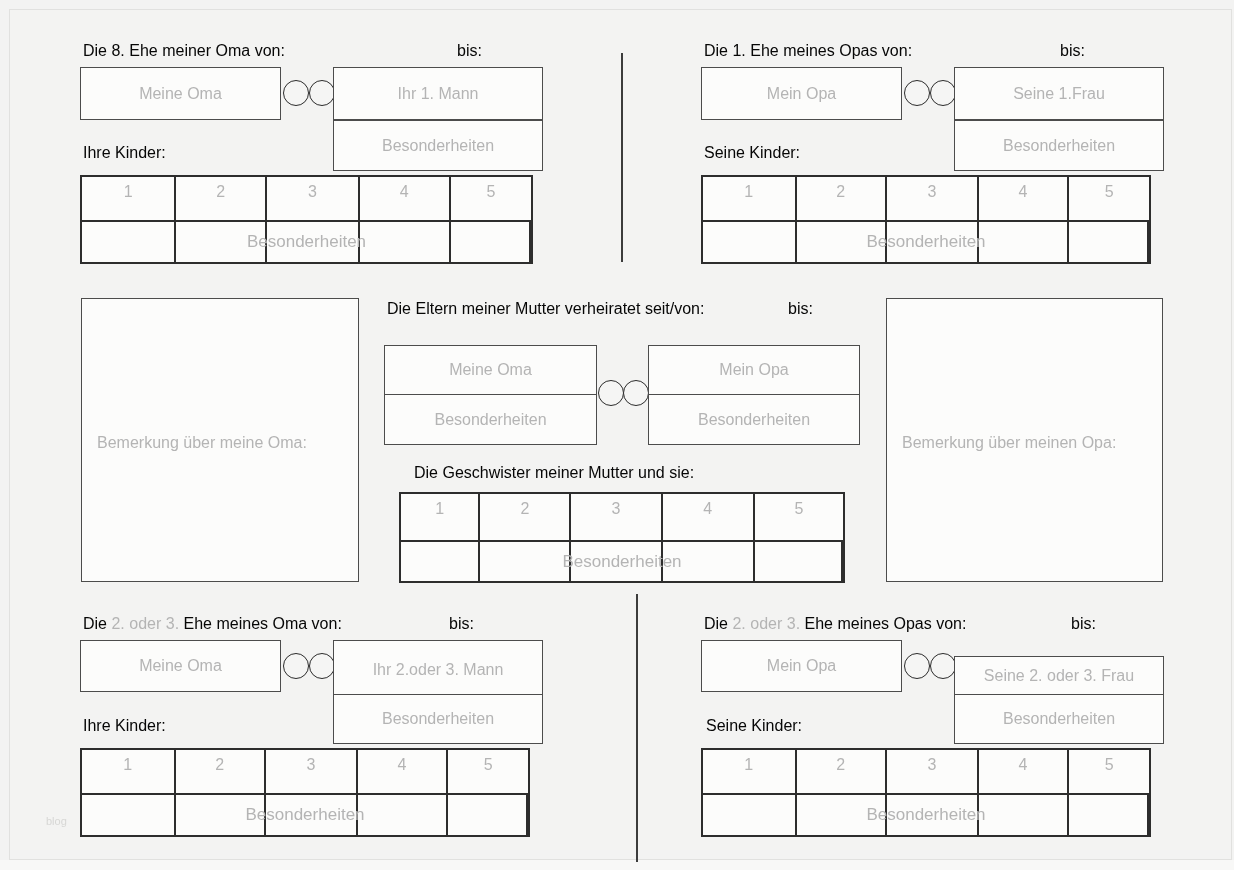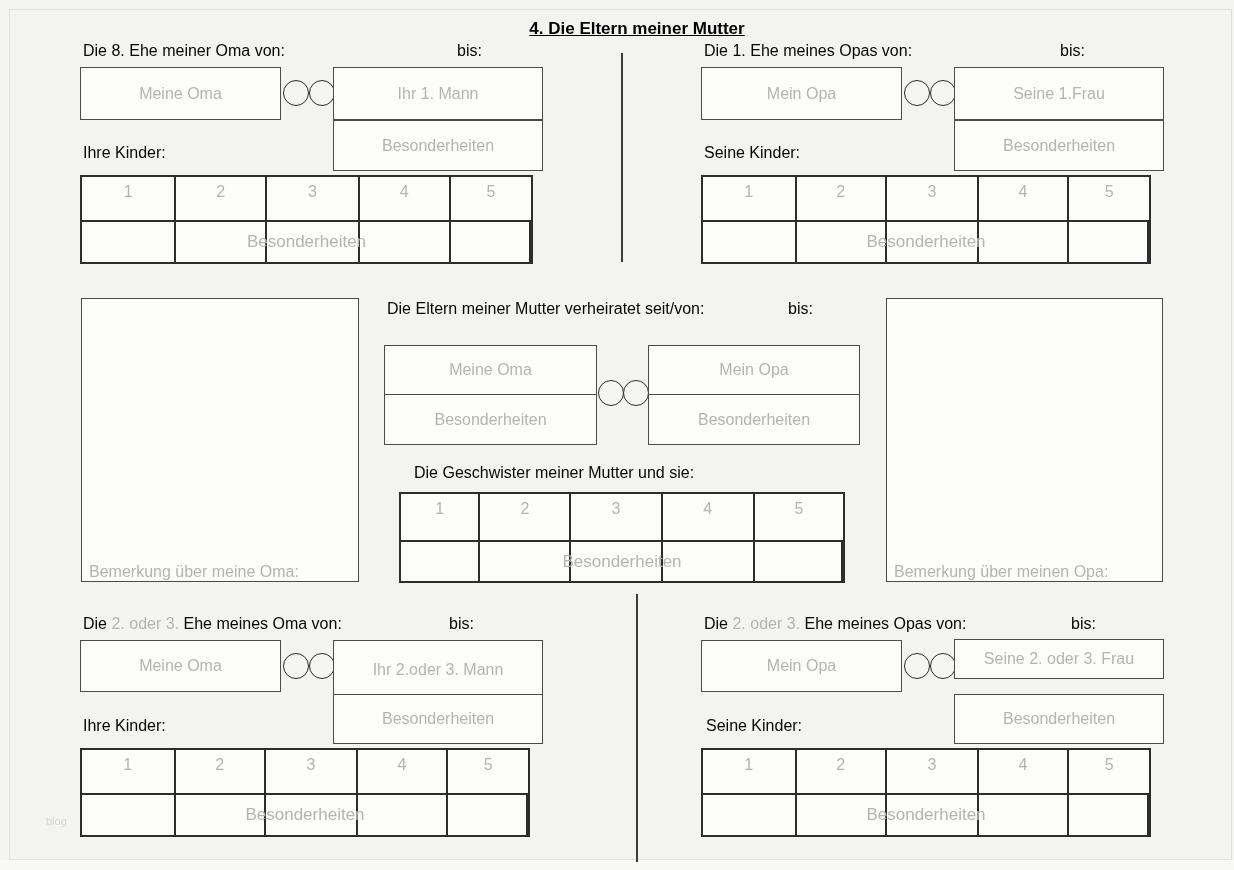--- a/index.html
+++ b/index.html
@@ -13,21 +13,21 @@
   .sect{position:absolute;width:465px;height:228px}
   .sec-heading{position:absolute;left:3px;top:0;font-size:16px;color:#060606;white-space:nowrap}
   .gray{color:#b4b4b4}
   .bis{position:absolute;top:0;font-size:16px;color:#060606}
   .lbl{position:absolute;font-size:16px;color:#060606;white-space:nowrap}
   .box{position:absolute;background:#fcfcfb;border:1.5px solid #4c4c4c;box-sizing:border-box;
         display:flex;align-items:center;justify-content:center}
   .ph{color:#b4b4b4;font-size:16px;white-space:nowrap}
   .rings{position:absolute;width:26px;height:26px;border:1.6px solid #2b2b2b;border-radius:50%;
         background:#f5f5f4;box-sizing:border-box}
-  .note{align-items:flex-end;justify-content:flex-start;padding:6px 4px 0 7px}
+  .note{align-items:center;justify-content:flex-start;padding:6px 4px 0 15px}
   .couple{flex-direction:column;align-items:stretch;justify-content:flex-start;padding:0}
   .couple-top{height:48px;border-bottom:1.5px solid #4c4c4c;display:flex;align-items:center;justify-content:center}
   .couple-bottom{flex:1;display:flex;align-items:center;justify-content:center}
   .tbl{position:absolute;border:2px solid #2d2d2d;background:#fcfcfb;box-sizing:border-box}
   .trow{display:grid}
   .cols-a{grid-template-columns:95fr 92fr 93fr 92fr 81fr}
   .cols-b{grid-template-columns:80fr 92fr 92fr 93fr 89fr}
   .cell{border-right:2px solid #2d2d2d;box-sizing:border-box;display:flex;
         justify-content:center;align-items:flex-start;padding-top:6px;color:#b4b4b4;font-size:16px}
   .cell:last-child{border-right:none}
@@ -41,21 +41,20 @@
   .vdiv{position:absolute;width:2px;background:#3c3c3c}
   .watermark{position:absolute;left:46px;top:815px;font-size:11px;color:#d7d7d5}
 </style>
 </head>
 <body>
 
 <div class="page">
   <div class="page-frame"></div>
   <div class="bottom-strip"></div>
 
-  <div class="title">4. Die Eltern meiner Mutter</div>
 
   <div class="vdiv" style="left:621px;top:53px;height:209px"></div>
   <div class="vdiv" style="left:636px;top:594px;height:268px"></div>
 
   <div class="sect" style="left:80px;top:42px">
     <div class="sec-heading">
       <span>Die 8. Ehe meiner Oma von:</span>
       <span class="gray"></span>
       <span></span>
     </div>
@@ -220,21 +219,21 @@
       <span>Die</span>
       <span class="gray">2. oder 3.</span>
       <span>Ehe meines Opas von:</span>
     </div>
     <span class="bis" style="left:370px">bis:</span>
     <div class="box" style="left:0;top:25px;width:201px;height:52px">
       <span class="ph">Mein Opa</span>
     </div>
     <div class="rings" style="left:203px;top:38px"></div>
     <div class="rings" style="left:229px;top:38px"></div>
-    <div class="box" style="left:253px;top:24px;width:210px;height:40px">
+    <div class="box" style="left:253px;top:41px;width:210px;height:40px">
       <span class="ph">Seine 2. oder 3. Frau</span>
     </div>
     <div class="box" style="left:253px;top:79px;width:210px;height:50px">
       <span class="ph">Besonderheiten</span>
     </div>
     <div class="lbl" style="left:5px;top:102px">Seine Kinder:</div>
     <div class="tbl" style="left:0;top:133px;width:450px;height:89px">
       <div class="trow cols-a thead-a">
         <div class="cell">1</div>
         <div class="cell">2</div>

